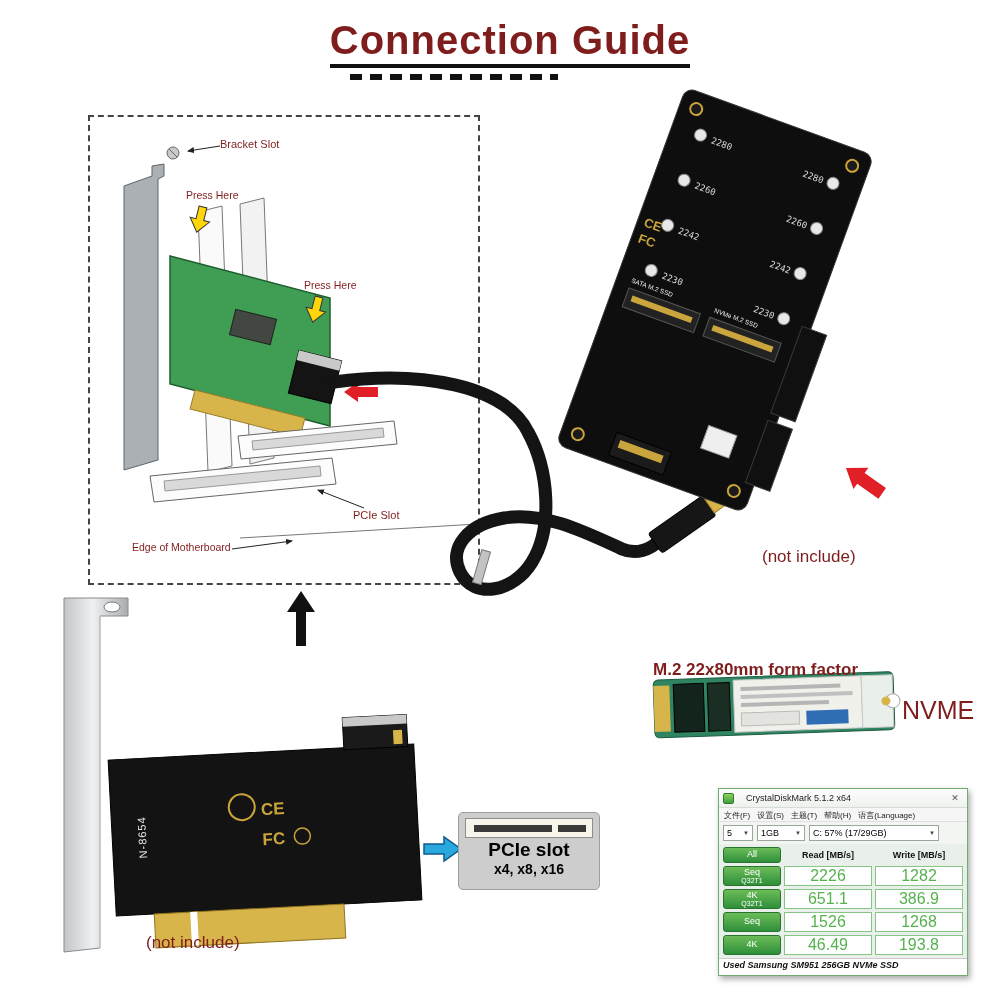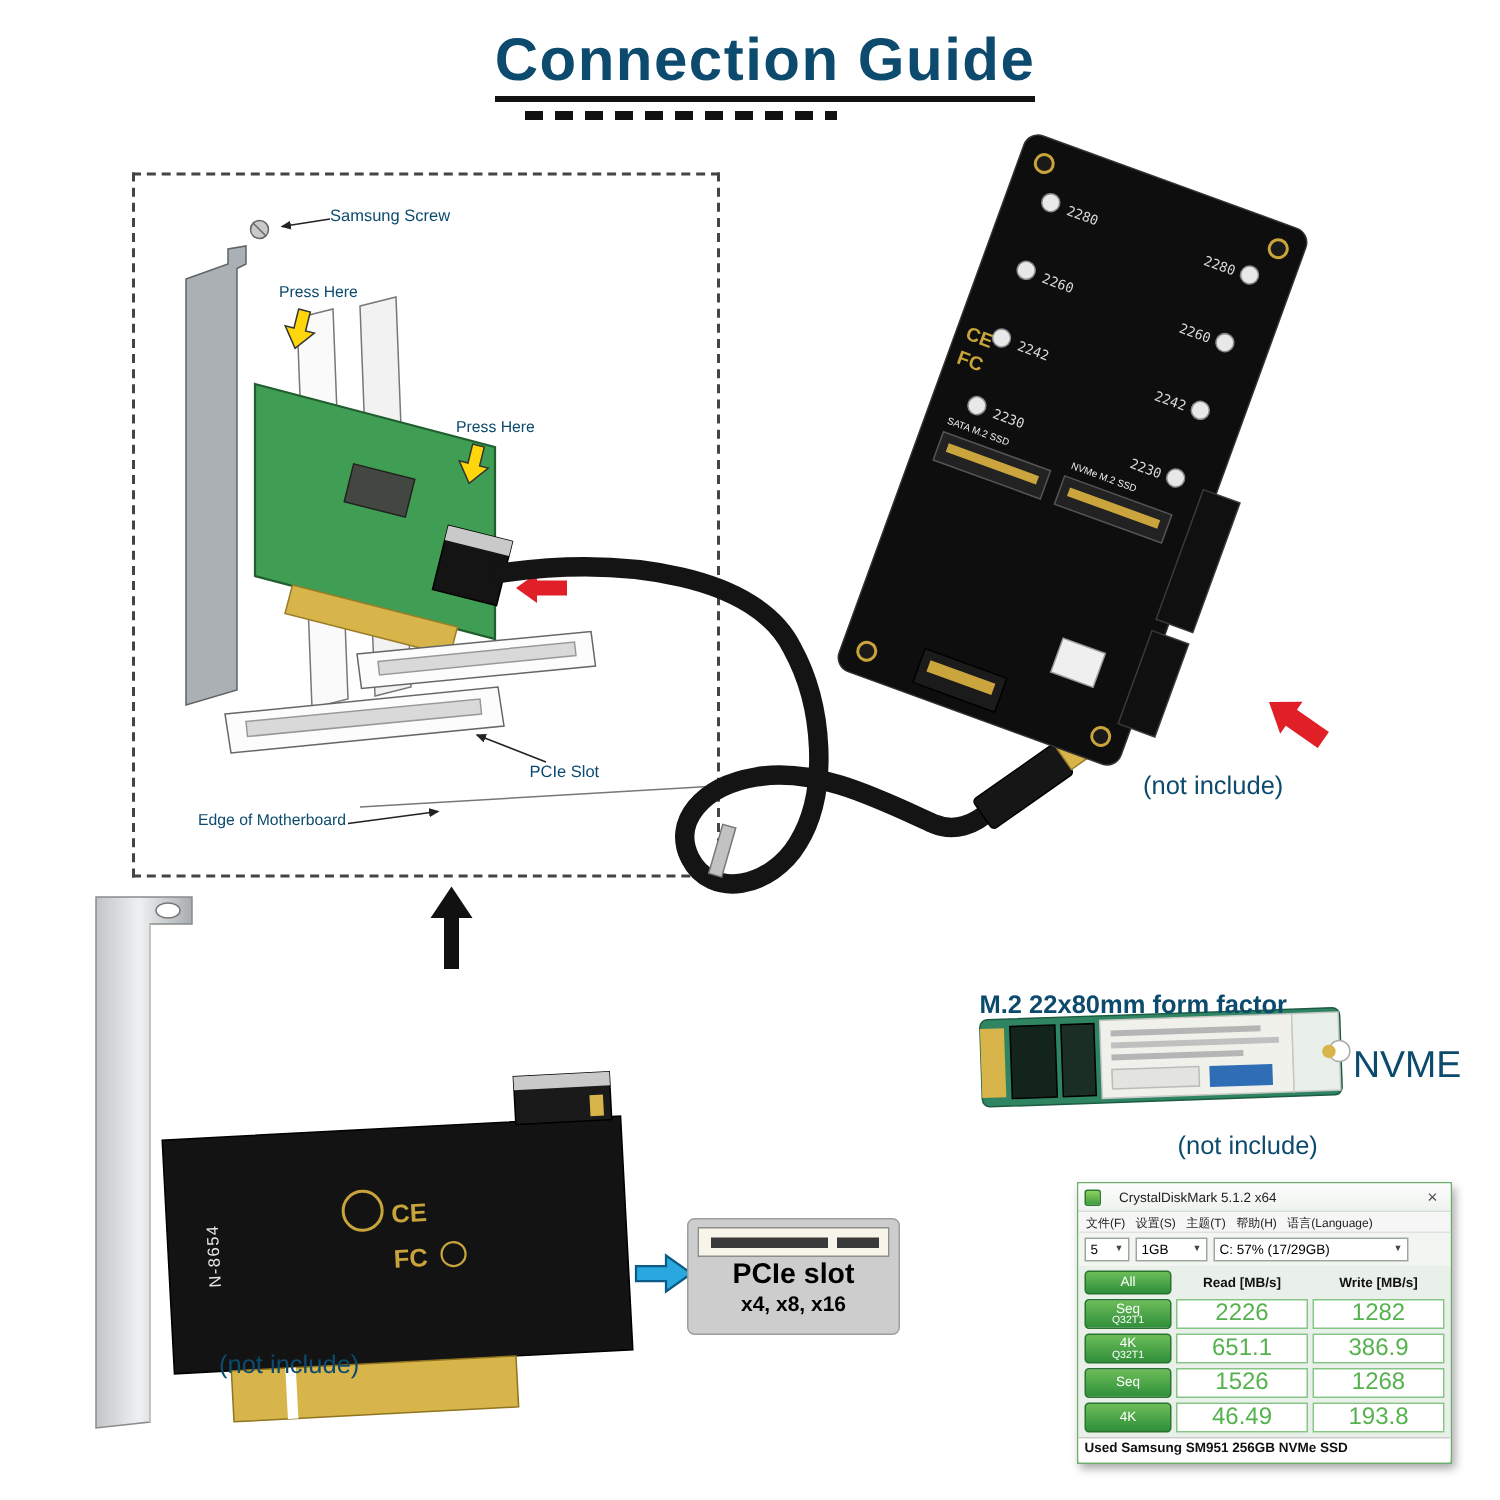--- a/index.html
+++ b/index.html
@@ -1,32 +1,32 @@
 <!DOCTYPE html>
 <html><head>
 <meta charset="utf-8">
 <style>
   * { box-sizing: border-box; margin: 0; padding: 0; }
   body { background:#fff; font-family:"Liberation Sans", sans-serif; }
   #canvas { position:relative; width:1000px; height:1000px; background:#fff; overflow:hidden; }
   svg { position:absolute; left:0; top:0; z-index:2; }
-  .label { position:absolute; z-index:5; color:#0c4a6e; }
+  .label { position:absolute; z-index:5; color:#7f1d1d; }
 
   .main-title { left:310px; top:18px; width:400px; text-align:center; font-size:40px; font-weight:bold; letter-spacing:1px; }
   .main-title .underlined { border-bottom:4px solid #111; padding-bottom:2px; }
   .title-dashes { position:absolute; left:350px; top:74px; width:208px; height:6px; z-index:5;
     background:repeating-linear-gradient(90deg,#111 0 12px,transparent 12px 20px); }
 
   .install-box { position:absolute; left:88px; top:115px; width:392px; height:470px;
     border:2px dashed #444; z-index:1; }
 
   .tiny-label { font-size:11px; }
   .sff-label { left:450px; top:632px; width:200px; text-align:center; font-size:27px; font-weight:bold; }
   .card-title { left:175px; top:668px; width:236px; text-align:center; font-size:15px; font-weight:bold; line-height:1.3; }
-  .not-include { font-size:17px; }
+  .not-include { font-size:17px;margin-top:33px; }
   .form-factor { left:653px; top:660px; font-size:17px; font-weight:bold; }
   .nvme { left:902px; top:696px; font-size:25px; font-weight:normal; }
 
   .slot-box { position:absolute; left:458px; top:812px; width:142px; height:78px; z-index:5;
     background:#cdcdcd; border:1px solid #9e9e9e; border-radius:5px; text-align:center; }
   .slot-img { position:relative; height:20px; margin:5px 6px 2px 6px; background:#f7f4ea; border:1px solid #8e8e8e; }
   .slot-inner { position:absolute; top:6px; height:7px; background:#3a3a3a; }
   .slot-inner.long { left:8px; width:78px; }
   .slot-inner.short { left:92px; width:28px; }
   .slot-line1 { font-size:19px; font-weight:bold; line-height:1.1; }
@@ -49,21 +49,21 @@
   .cdm-grid { display:grid; grid-template-columns:58px 1fr 1fr; grid-template-rows:16px repeat(4,20px);
     gap:3px; padding:3px 4px; background:#e9efe9; }
   .cdm-btn { display:flex; flex-direction:column; align-items:center; justify-content:center;
     background:linear-gradient(#6cbd58,#2f8f3a); color:#fff; border:1px solid #27732f; border-radius:3px;
     font-size:9px; line-height:1.05; }
   .cdm-btn .sub { font-size:7px; }
   .cdm-btn .sub:empty { display:none; }
   .cdm-header { display:flex; align-items:center; justify-content:center; font-size:9px; font-weight:bold; color:#111; }
   .cdm-val { display:flex; align-items:center; justify-content:center; background:#fff;
     border:1px solid #86c586; color:#55b24e; font-size:16px; }
-  .cdm-status { height:15px; padding:1px 4px; border-top:1px solid #ccc; background:#fff; font-size:9px; font-weight:bold; color:#111; }
+  .cdm-status { height:15px; padding:1px 4px; border-top:1px solid #ccc; background:#fff; font-size:9px; font-weight:bold; color:#111;font-style:italic; }
 
   
   .board-num { font-size:9px; fill:#d9d9d9; font-family:"DejaVu Sans Mono", monospace; }
   .board-label { font-size:6.5px; fill:#f0f0f0; }
   .board-gold { font-size:13px; fill:#c9a43a; font-weight:bold; }
   .card-vtext { font-size:11px; fill:#e8e8e8; letter-spacing:1px; }
   .card-gold { font-size:17px; fill:#c9a43a; font-weight:bold; }
 </style>
 </head>
 <body>
@@ -203,21 +203,21 @@
       <rect x="806" y="712" width="42" height="14" fill="#2f6db5"></rect>
       <rect x="862" y="679" width="31" height="52" fill="#e9efe9" stroke="#c8c8c8"></rect>
       <circle cx="893" cy="705" r="7" fill="#fff" stroke="#aaa"></circle>
       <circle cx="886" cy="705" r="4.5" fill="#d8b54a"></circle>
     </g>
   </svg>
 
   <div class="label main-title"><span class="underlined">Connection Guide</span></div>
   <div class="title-dashes"></div>
 
-  <div class="label tiny-label" style="left:220px; top:138px;">Samsung Screw</div>
+  <div class="label tiny-label" style="left:220px; top:138px;">Bracket Slot</div>
   <div class="label" style="left:186px; top:189px; font-size:10.5px;">Press Here</div>
   <div class="label" style="left:304px; top:279px; font-size:10.5px;">Press Here</div>
   <div class="label tiny-label" style="left:353px; top:509px;">PCIe Slot</div>
   <div class="label" style="left:132px; top:541px; font-size:10.5px;">Edge of Motherboard</div>
 
 
   <div class="label card-title">
   </div>
   <div class="label not-include" style="left:146px; top:900px;">(not include)</div>
   <div class="label not-include" style="left:762px; top:514px;">(not include)</div>

